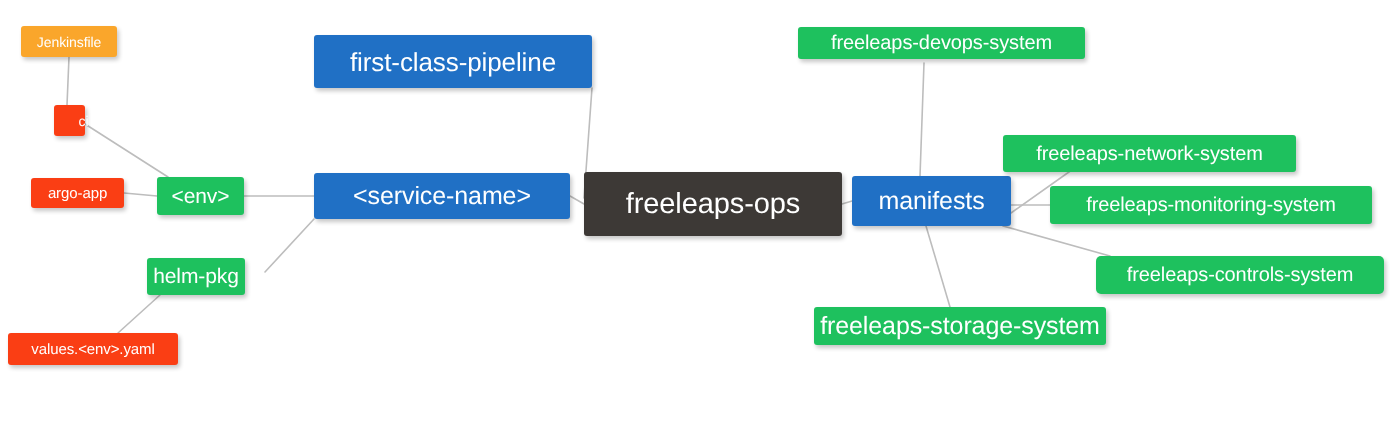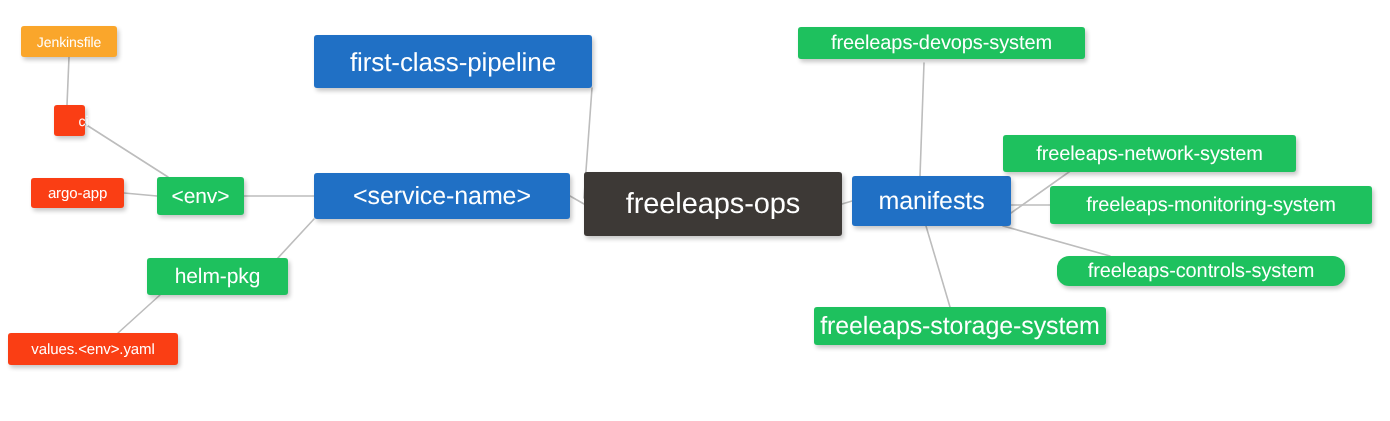--- a/index.html
+++ b/index.html
@@ -75,21 +75,21 @@
       </div>
       <div class="node" style="left: 314px; top: 173px; width: 256px; height: 46px; background: rgb(32, 112, 197); font-size: 25px; border-radius: 3px; color: rgb(255, 255, 255);">
         <span>&lt;service-name&gt;</span>
       </div>
       <div class="node" style="left: 852px; top: 176px; width: 159px; height: 50px; background: rgb(32, 112, 197); font-size: 25px; border-radius: 3px; color: rgb(255, 255, 255);">
         <span>manifests</span>
       </div>
       <div class="node" style="left: 157px; top: 177px; width: 87px; height: 38px; background: rgb(30, 193, 94); font-size: 21px; border-radius: 3px; color: rgb(255, 255, 255);">
         <span>&lt;env&gt;</span>
       </div>
-      <div class="node" style="left: 147px; top: 258px; width: 141px; height: 37px; background: rgb(30, 193, 94); font-size: 21px; border-radius: 3px; color: rgb(255, 255, 255);">
+      <div class="node" style="left: 147px; top: 258px; width: 98px; height: 37px; background: rgb(30, 193, 94); font-size: 21px; border-radius: 3px; color: rgb(255, 255, 255);">
         <span>helm-pkg</span>
       </div>
       <div class="node" style="left: 21px; top: 26px; width: 96px; height: 31px; background: rgb(250, 166, 43); font-size: 14px; border-radius: 3px; color: rgb(255, 255, 255);">
         <span>Jenkinsfile</span>
       </div>
       <div class="node" style="left: 54px; top: 105px; width: 31px; height: 31px; background: rgb(250, 62, 20); font-size: 14px; border-radius: 3px; color: rgb(255, 255, 255); padding-left: 28px;">
         <span>ci</span>
       </div>
       <div class="node" style="left: 31px; top: 178px; width: 93px; height: 30px; background: rgb(250, 62, 20); font-size: 15px; border-radius: 3px; color: rgb(255, 255, 255);">
         <span>argo-app</span>
@@ -99,20 +99,20 @@
       </div>
       <div class="node" style="left: 798px; top: 27px; width: 287px; height: 32px; background: rgb(30, 193, 94); font-size: 20px; border-radius: 3px; color: rgb(255, 255, 255);">
         <span>freeleaps-devops-system</span>
       </div>
       <div class="node" style="left: 1003px; top: 113px; width: 293px; height: 37px; background: rgb(30, 193, 94); font-size: 20px; border-radius: 3px; color: rgb(255, 255, 255); margin-top: 22px;">
         <span>freeleaps-network-system</span>
       </div>
       <div class="node" style="left: 1050px; top: 186px; width: 322px; height: 38px; background: rgb(30, 193, 94); font-size: 20px; border-radius: 3px; color: rgb(255, 255, 255);">
         <span>freeleaps-monitoring-system</span>
       </div>
-      <div class="node" style="left: 1057px; top: 256px; width: 288px; height: 30px; background: rgb(30, 193, 94); font-size: 20px; border-radius: 12px; color: rgb(255, 255, 255);">
+      <div class="node" style="left: 1096px; top: 256px; width: 288px; height: 38px; background: rgb(30, 193, 94); font-size: 20px; border-radius: 5px; color: rgb(255, 255, 255);">
         <span>freeleaps-controls-system</span>
       </div>
       <div class="node" style="left: 814px; top: 307px; width: 292px; height: 38px; background: rgb(30, 193, 94); font-size: 25px; border-radius: 3px; color: rgb(255, 255, 255);">
         <span>freeleaps-storage-system</span>
       </div>
     </div>
 </div>
 
 </body></html>

